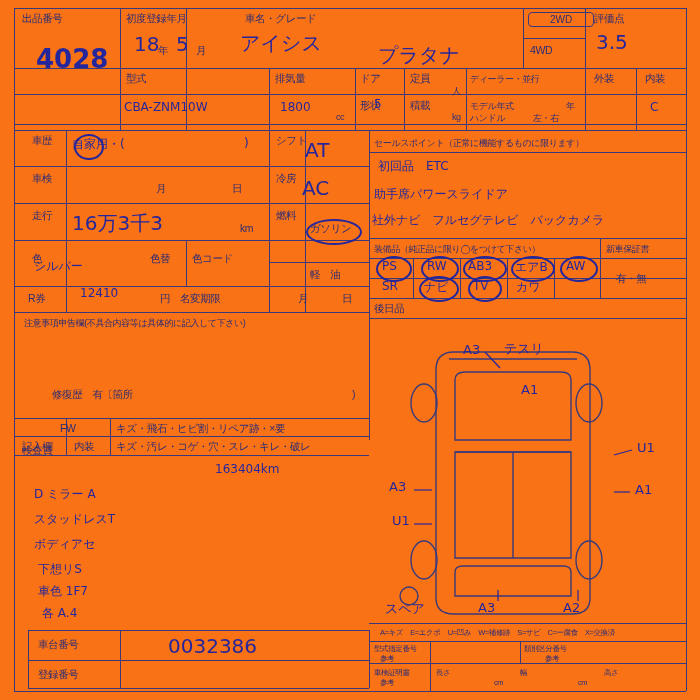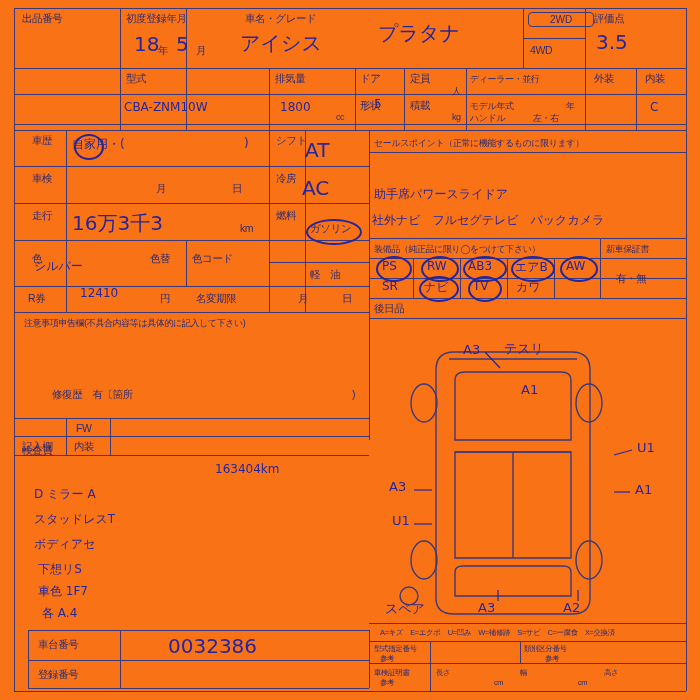--- a/index.html
+++ b/index.html
@@ -64,26 +64,27 @@
   <div class="lbl" style="left:360px;top:99px;">形状</div>
   <div class="lbl" style="left:410px;top:99px;">積載</div>
   <div class="lbl sm" style="left:470px;top:100px;">モデル年式</div>
   <div class="lbl sm" style="left:566px;top:100px;">年</div>
   <div class="lbl sm" style="left:470px;top:112px;">ハンドル</div>
   <div class="lbl sm" style="left:533px;top:112px;">左・右</div>
   <div class="lbl sm" style="left:452px;top:112px;">kg</div>
   <div class="lbl sm" style="left:452px;top:85px;">人</div>
   <div class="lbl sm" style="left:336px;top:112px;">cc</div>
 
+  <div class="hw big" style="left:36px;top:44px;">4028</div>
   <div class="hw mid" style="left:134px;top:32px;">18</div>
   <div class="lbl" style="left:158px;top:44px;">年</div>
   <div class="hw mid" style="left:176px;top:32px;">5</div>
   <div class="lbl" style="left:196px;top:44px;">月</div>
   <div class="hw mid" style="left:240px;top:30px;">アイシス</div>
-  <div class="hw mid" style="left:378px;top:20px;">プラタナ</div>
+  <div class="hw mid" style="left:378px;top:42px;">プラタナ</div>
   <div class="hw mid" style="left:596px;top:30px;">3.5</div>
   <div class="hw s" style="left:124px;top:100px;">CBA-ZNM10W</div>
   <div class="hw s" style="left:280px;top:100px;">1800</div>
   <div class="hw s" style="left:374px;top:97px;">5</div>
   <div class="hw s" style="left:650px;top:100px;">C</div>
 
   <div class="ln h" style="left:14px;top:166px;width:355px;"></div>
   <div class="ln h" style="left:14px;top:203px;width:355px;"></div>
   <div class="ln h" style="left:14px;top:240px;width:355px;"></div>
   <div class="ln h" style="left:14px;top:286px;width:355px;"></div>
@@ -98,21 +99,21 @@
   <div class="ln h" style="left:269px;top:262px;width:100px;"></div>
 
   <div class="lbl" style="left:32px;top:134px;">車歴</div>
   <div class="lbl" style="left:32px;top:172px;">車検</div>
   <div class="lbl" style="left:32px;top:209px;">走行</div>
   <div class="lbl" style="left:32px;top:252px;">色</div>
   <div class="lbl" style="left:150px;top:252px;">色替</div>
   <div class="lbl" style="left:192px;top:252px;">色コード</div>
   <div class="lbl" style="left:28px;top:292px;">R券</div>
   <div class="lbl" style="left:160px;top:292px;">円</div>
-  <div class="lbl" style="left:196px;top:292px;text-align:right;">名変期限</div>
+  <div class="lbl" style="left:180px;top:292px;text-align:right;">名変期限</div>
   <div class="lbl" style="left:298px;top:292px;">月</div>
   <div class="lbl" style="left:342px;top:292px;">日</div>
   <div class="lbl" style="left:156px;top:182px;">月</div>
   <div class="lbl" style="left:232px;top:182px;">日</div>
   <div class="lbl" style="left:240px;top:222px;">km</div>
 
   <div class="lbl" style="left:276px;top:134px;">シフト</div>
   <div class="lbl" style="left:276px;top:172px;">冷房</div>
   <div class="lbl" style="left:276px;top:209px;">燃料</div>
   <div class="lbl" style="left:310px;top:222px;">ガソリン</div>
@@ -138,20 +139,21 @@
   <div class="ln v" style="left:460px;top:258px;height:40px;"></div>
   <div class="ln v" style="left:507px;top:258px;height:40px;"></div>
   <div class="ln v" style="left:554px;top:258px;height:40px;"></div>
 
   <div class="lbl sm" style="left:374px;top:137px;">セールスポイント（正常に機能するものに限ります）</div>
   <div class="lbl sm" style="left:374px;top:243px;">装備品（純正品に限り◯をつけて下さい）</div>
   <div class="lbl sm" style="left:606px;top:243px;">新車保証書</div>
   <div class="lbl" style="left:616px;top:272px;">有・無</div>
   <div class="lbl" style="left:374px;top:302px;">後日品</div>
 
+  <div class="hw s" style="left:378px;top:158px;">初回品　ETC</div>
   <div class="hw s" style="left:372px;top:212px;">社外ナビ　フルセグテレビ　バックカメラ</div>
   <div class="hw s" style="left:374px;top:186px;">助手席パワースライドア</div>
 
   <div class="hw s" style="left:382px;top:259px;">PS</div>
   <div class="hw s" style="left:427px;top:259px;">RW</div>
   <div class="hw s" style="left:468px;top:259px;">AB3</div>
   <div class="hw s" style="left:515px;top:259px;">エアB</div>
   <div class="hw s" style="left:566px;top:259px;">AW</div>
   <div class="hw s" style="left:382px;top:279px;">SR</div>
   <div class="hw s" style="left:424px;top:279px;">ナビ</div>
@@ -162,22 +164,24 @@
   <div class="ln h" style="left:14px;top:436px;width:355px;"></div>
   <div class="ln h" style="left:14px;top:455px;width:355px;"></div>
   <div class="ln v" style="left:66px;top:418px;height:37px;"></div>
   <div class="ln v" style="left:110px;top:418px;height:37px;"></div>
 
   <div class="lbl sm" style="left:24px;top:317px;text-align:center;">注意事項申告欄(不具合内容等は具体的に記入して下さい)</div>
   <div class="lbl" style="left:52px;top:388px;">修復歴　有〔箇所</div>
   <div class="lbl" style="left:352px;top:388px;">)</div>
   <div class="lbl" style="left:22px;top:444px;">検査員</div>
   <div class="lbl" style="left:22px;top:440px;">記入欄</div>
-  <div class="lbl" style="left:76px;top:422px;">FW</div>
+  <div class="lbl" style="left:60px;top:422px;">FW</div>
   <div class="lbl" style="left:74px;top:440px;">内装</div>
+  <div class="lbl" style="left:116px;top:422px;">キズ・飛石・ヒビ割・リペア跡・×要</div>
+  <div class="lbl" style="left:116px;top:440px;">キズ・汚レ・コゲ・穴・スレ・キレ・破レ</div>
 
   <div class="hw s" style="left:215px;top:462px;">163404km</div>
   <div class="hw s" style="left:34px;top:486px;">D ミラー A</div>
   <div class="hw s" style="left:34px;top:511px;">スタッドレスT</div>
   <div class="hw s" style="left:34px;top:536px;">ボディアセ</div>
   <div class="hw s" style="left:38px;top:561px;">下想リS</div>
   <div class="hw s" style="left:38px;top:583px;">車色 1F7</div>
   <div class="hw s" style="left:42px;top:605px;">各 A.4</div>
 
   <div class="ln h" style="left:28px;top:630px;width:341px;"></div>

